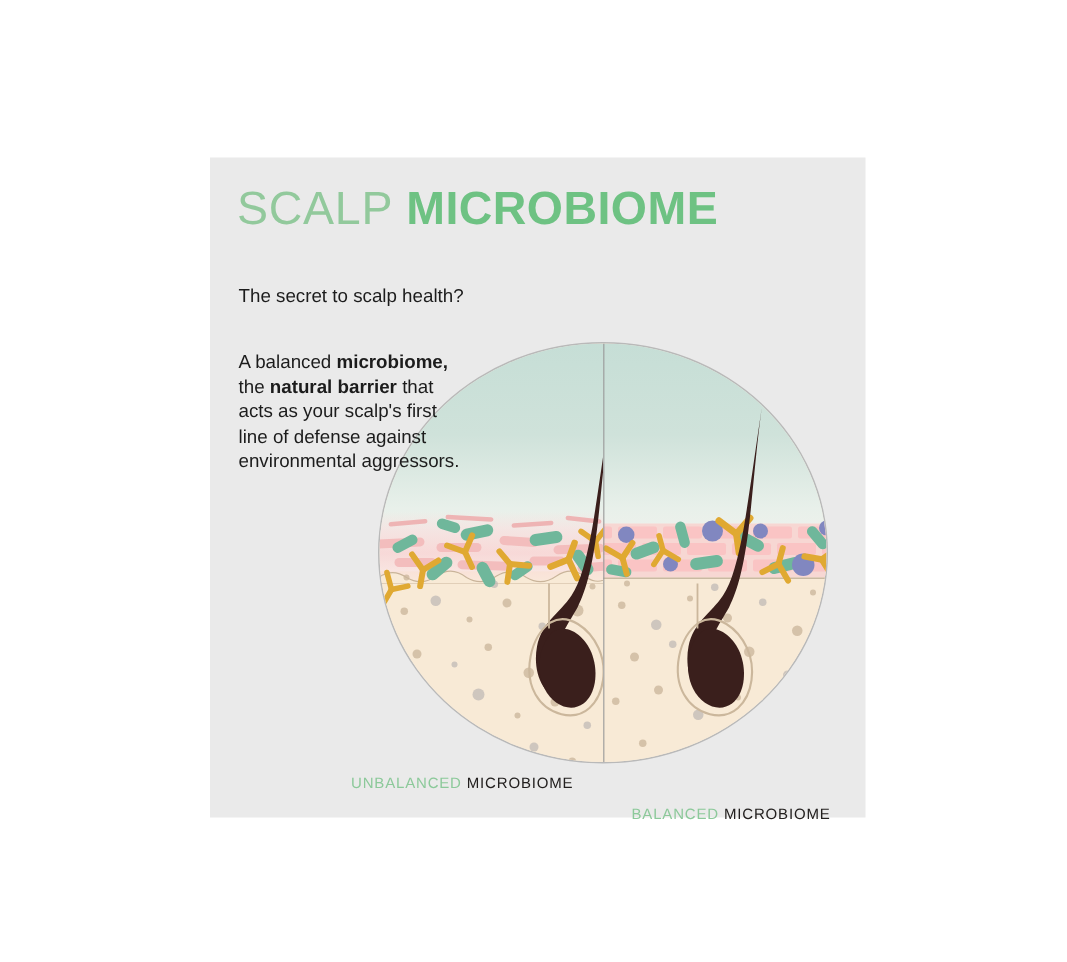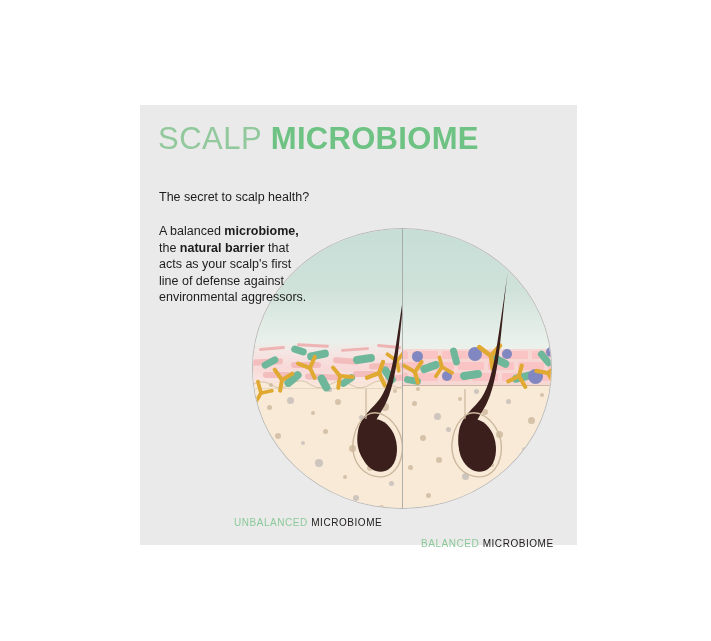--- a/index.html
+++ b/index.html
@@ -45,21 +45,21 @@
     left: 19px;
     top: 85px;
     font-size: 12.5px;
     color: #1c1c1c;
     font-weight: 400;
     white-space: nowrap;
   }
   #para {
     position: absolute;
     left: 19px;
-    top: 118px;
+    top: 128px;
     width: 150px;
     font-size: 12.5px;
     line-height: 16.5px;
     color: #1c1c1c;
     z-index: 5;
   }
   #para b { font-weight: 700; }
 
   
   #scene {

